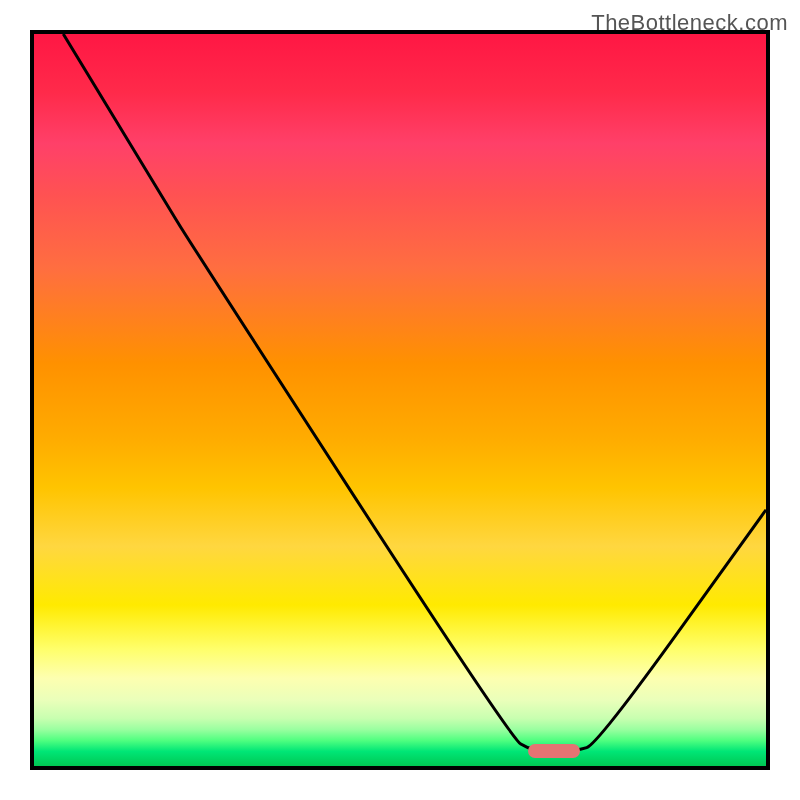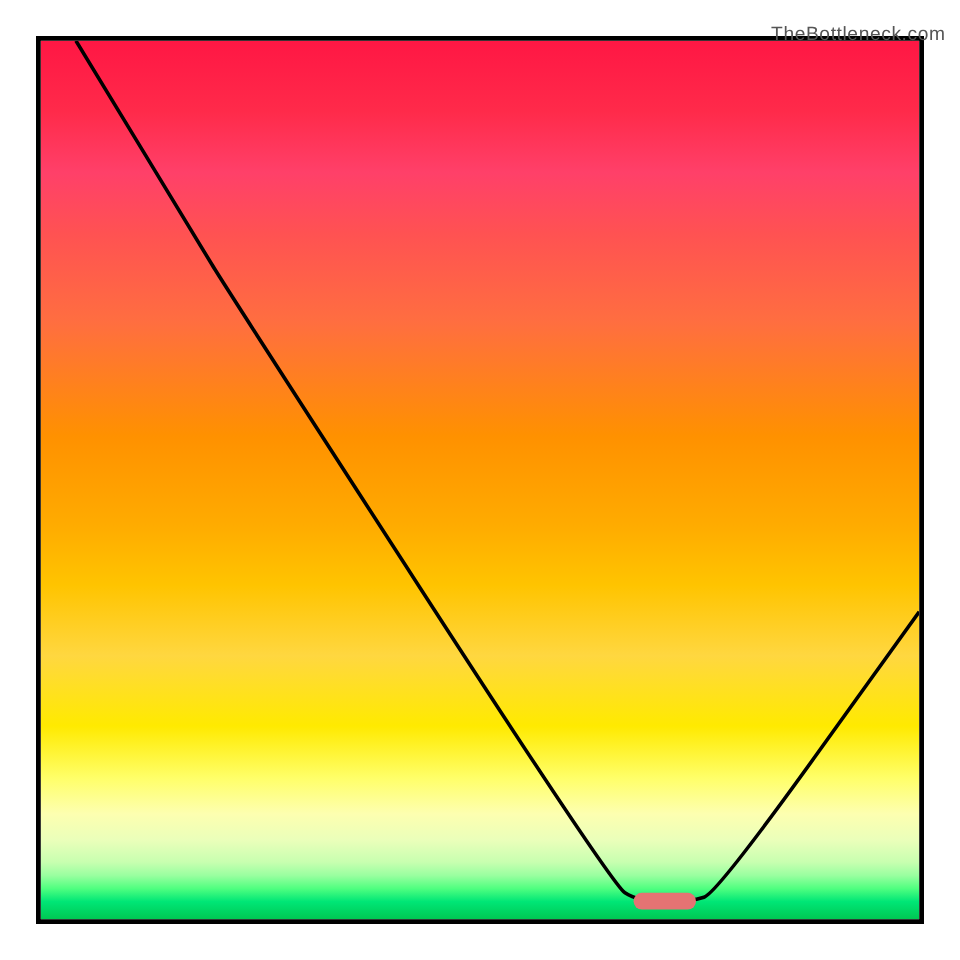--- a/index.html
+++ b/index.html
@@ -5,23 +5,23 @@
   * { margin: 0; padding: 0; box-sizing: border-box; }
   body {
     width: 800px;
     height: 800px;
     background: #fff;
     position: relative;
     font-family: Arial, sans-serif;
   }
   .watermark {
     position: absolute;
-    top: 20px;
+    top: 10px;
     right: 12px;
-    font-size: 16px;
+    font-size: 22px;
     font-weight: 500;
     color: #555;
     z-index: 10;
     letter-spacing: 0.5px;
   }
   .chart-frame {
     position: absolute;
     top: 30px;
     left: 30px;
     width: 740px;

